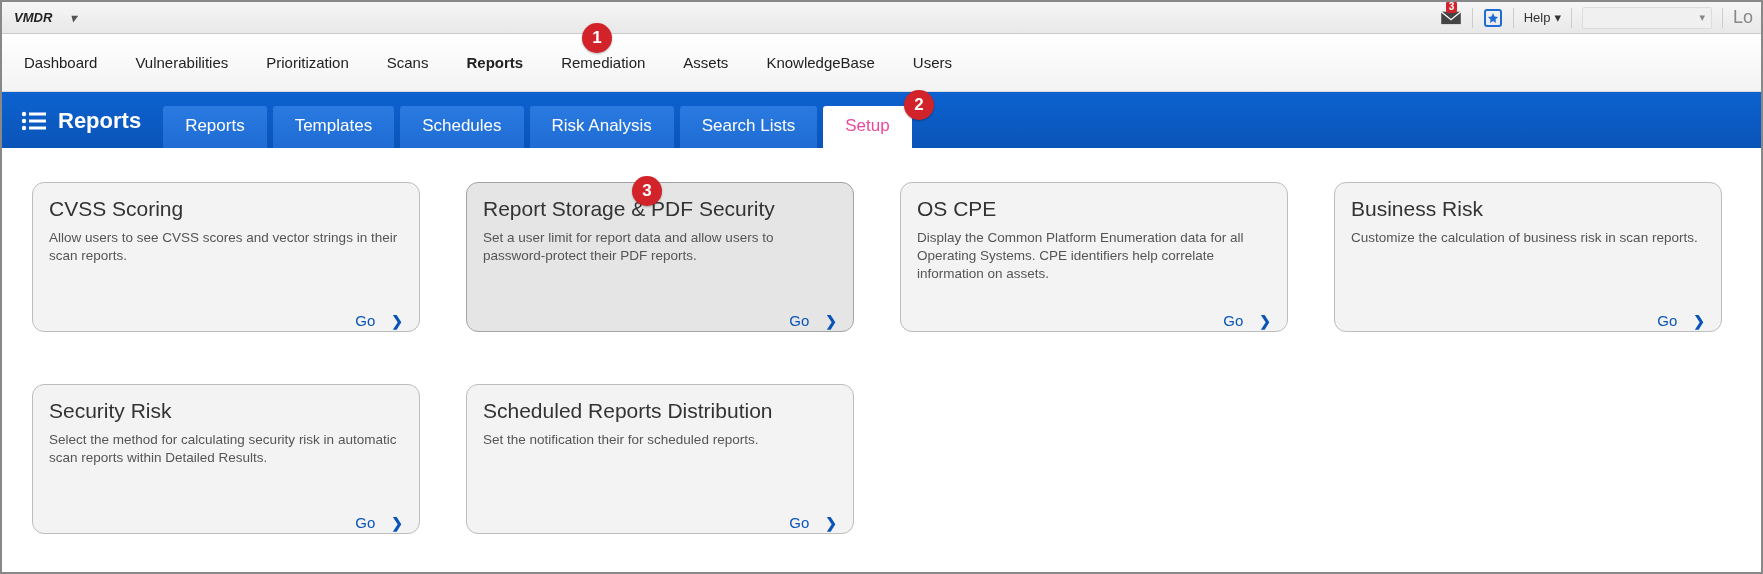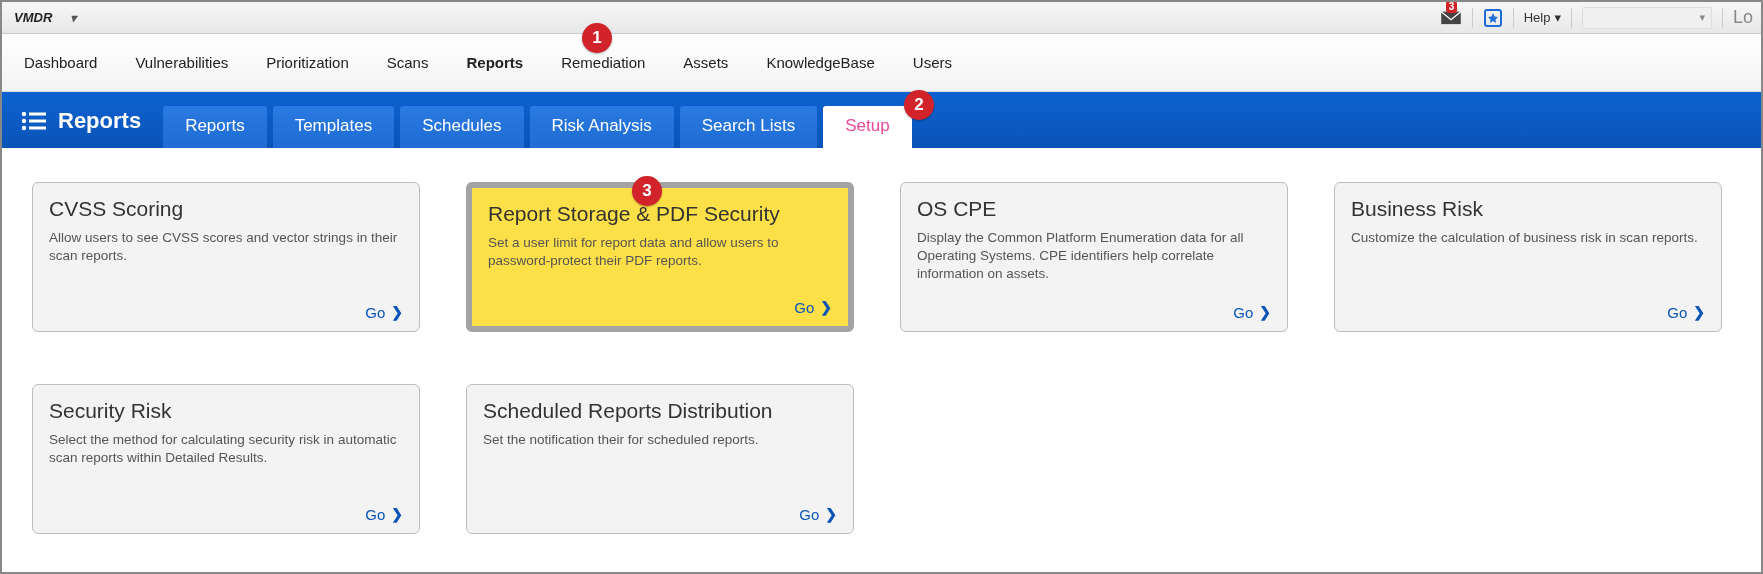--- a/index.html
+++ b/index.html
@@ -94,36 +94,36 @@
   .cards {
     padding: 34px 30px;
     display:grid;
     grid-template-columns: repeat(4, 388px);
     gap: 52px 46px;
     align-items:start;
   }
   .card {
     border:1px solid #bdbdbd;
     background:#f3f3f3;
-    border-radius:6px;
-    padding:14px 16px 10px;
+    border-radius:12px;
+    padding:14px 16px 2px;
     min-height:150px;
     display:flex; flex-direction:column;
     position:relative;
   }
   .card.highlight {
-    border:6px solid #a3a3a3;
-    background:#fde047;
+    border:1px solid #a3a3a3;
+    background:#e5e5e5;
   }
   .card h3 { font-size:21px; font-weight:normal; color:#333; margin-bottom:8px;}
   .card p  { font-size:13.5px; color:#555; line-height:1.35; flex:1;}
   .card .go {
     align-self:flex-end;
     color:#0a54b8; font-size:15px;
-    display:flex; align-items:flex-start; gap:6px;
+    display:flex; align-items:flex-end; gap:16px;
     cursor:pointer; margin-top:8px;
   }
   .card .go .chev { color:#0a54b8; font-size:14px; font-weight:bold;}
 
   
   .callout {
     position:absolute;
     width:30px; height:30px; border-radius:50%;
     background:#d2232a; color:#fff;
     display:flex; align-items:center; justify-content:center;

